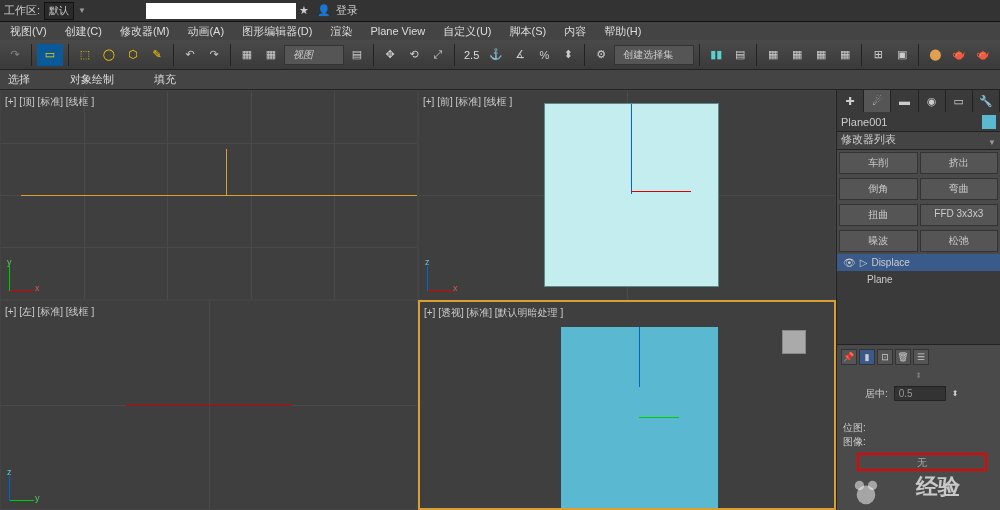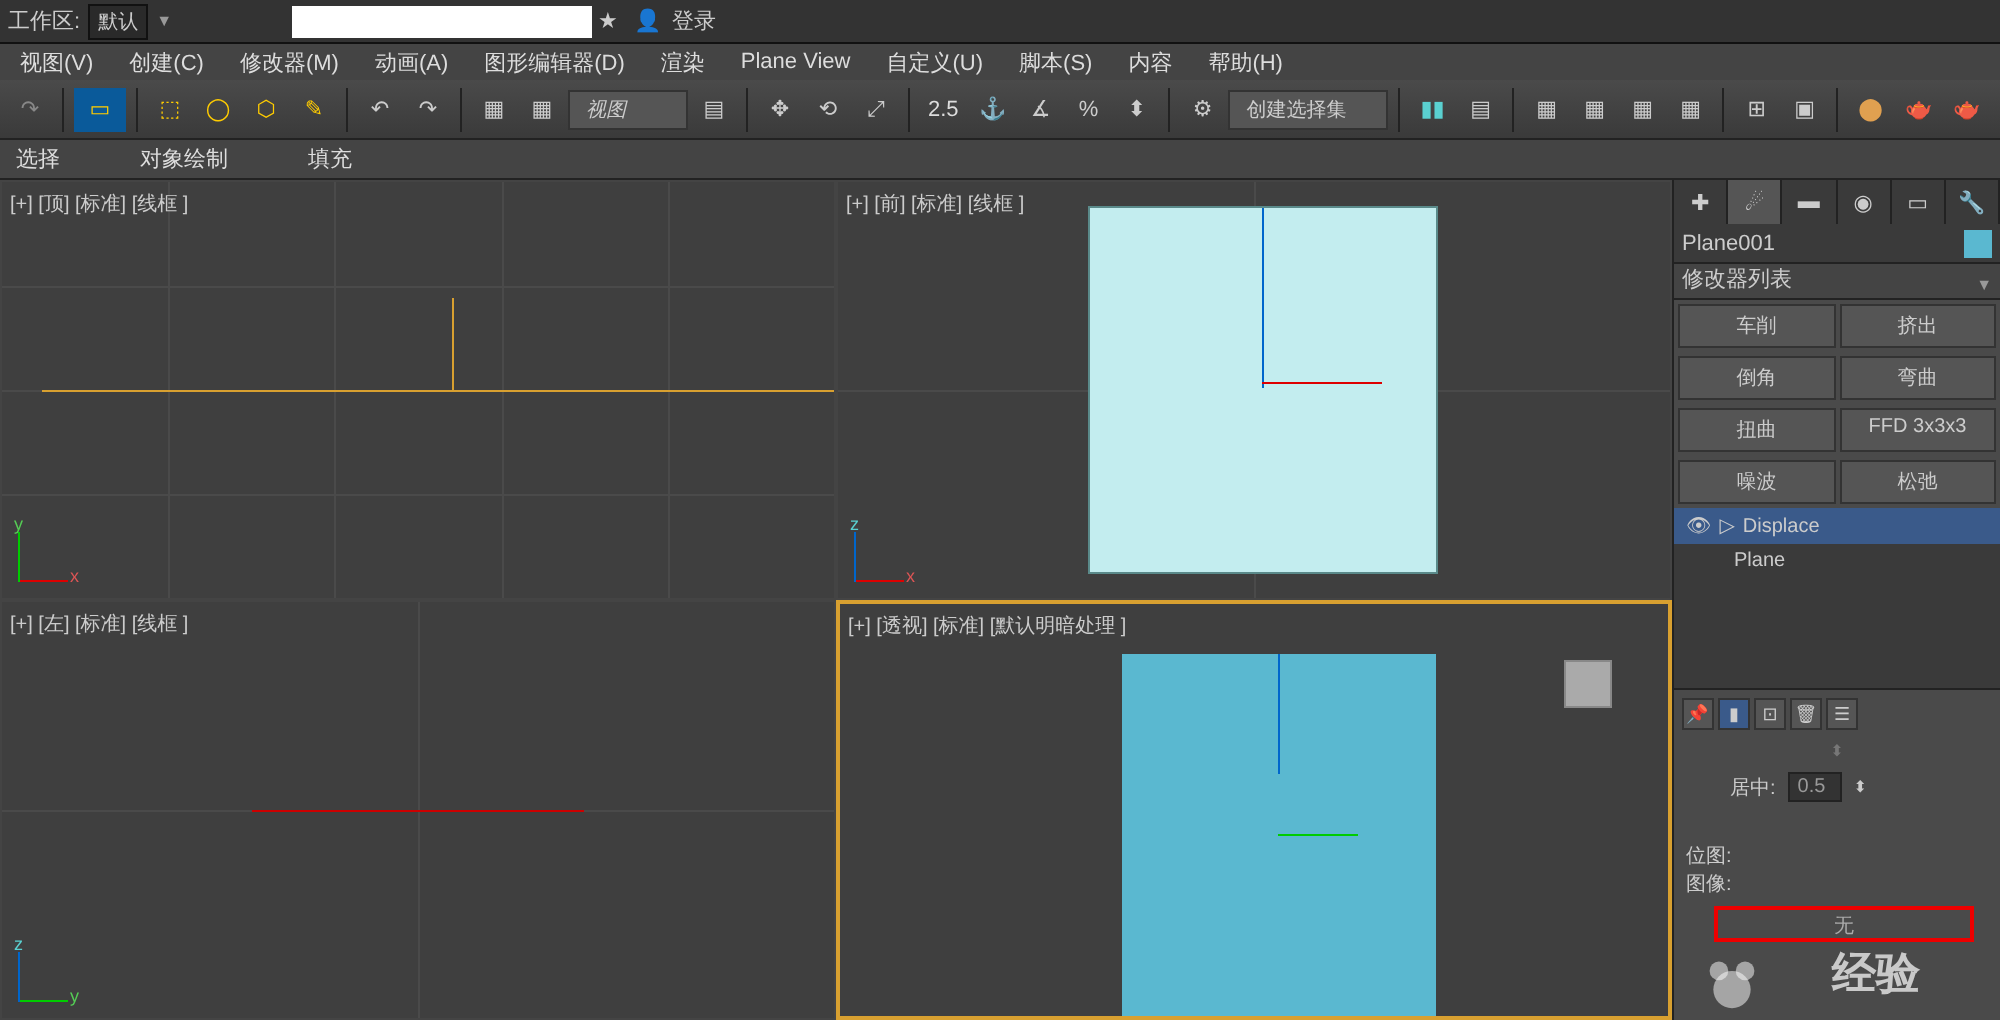--- a/index.html
+++ b/index.html
@@ -61,21 +61,21 @@
 .obj-color { width: 14px; height: 14px; background: #5ab8d0; margin-left: auto; }
 .mod-header { height: 18px; background: #444; padding: 2px 4px; border-bottom: 1px solid #222; display: flex; align-items: flex-end; }
 .mod-row { display: flex; gap: 2px; padding: 2px; }
 .mod-btn { flex: 1; font-size: 10px; background: #555; border: 1px solid #333; padding: 3px; text-align: center; }
 .mod-stack { background: #3a3a3a; height: 90px; }
 .stack-item { padding: 3px 6px; font-size: 10px; display: flex; align-items: center; gap: 4px; }
 .stack-item.sel { background: #3a5a8a; }
 .stack-tools { display: flex; gap: 2px; padding: 4px; border-top: 1px solid #222; }
 .stack-tool { width: 16px; height: 16px; background: #555; border: 1px solid #333; display: flex; align-items: center; justify-content: center; font-size: 9px; }
 .param-row { padding: 4px 8px; font-size: 10px; display: flex; align-items: center; gap: 6px; }
-.param-input { background: #333; border: 1px solid #222; padding: 1px 4px; width: 27px; font-size: 10px; color: #999; }
+.param-input { background: #333; border: 1px solid #222; padding: 1px 4px; width: 52px; font-size: 10px; color: #999; }
 .param-section { margin-top: 8px; padding: 4px 6px; font-size: 10px; }
 .red-highlight { border: 2px solid #e00; height: 18px; width: 130px; margin-left: 20px; }
 .watermark { position: absolute; right: 40px; bottom: 8px; font-size: 22px; color: rgba(255,255,255,0.7); font-weight: bold; pointer-events: none; }
 .wm-bear { position: absolute; right: 120px; bottom: 4px; width: 28px; height: 28px; }
 </style>
 </head>
 <body>
 
 <div class="titlebar">
   <div class="workspace">

